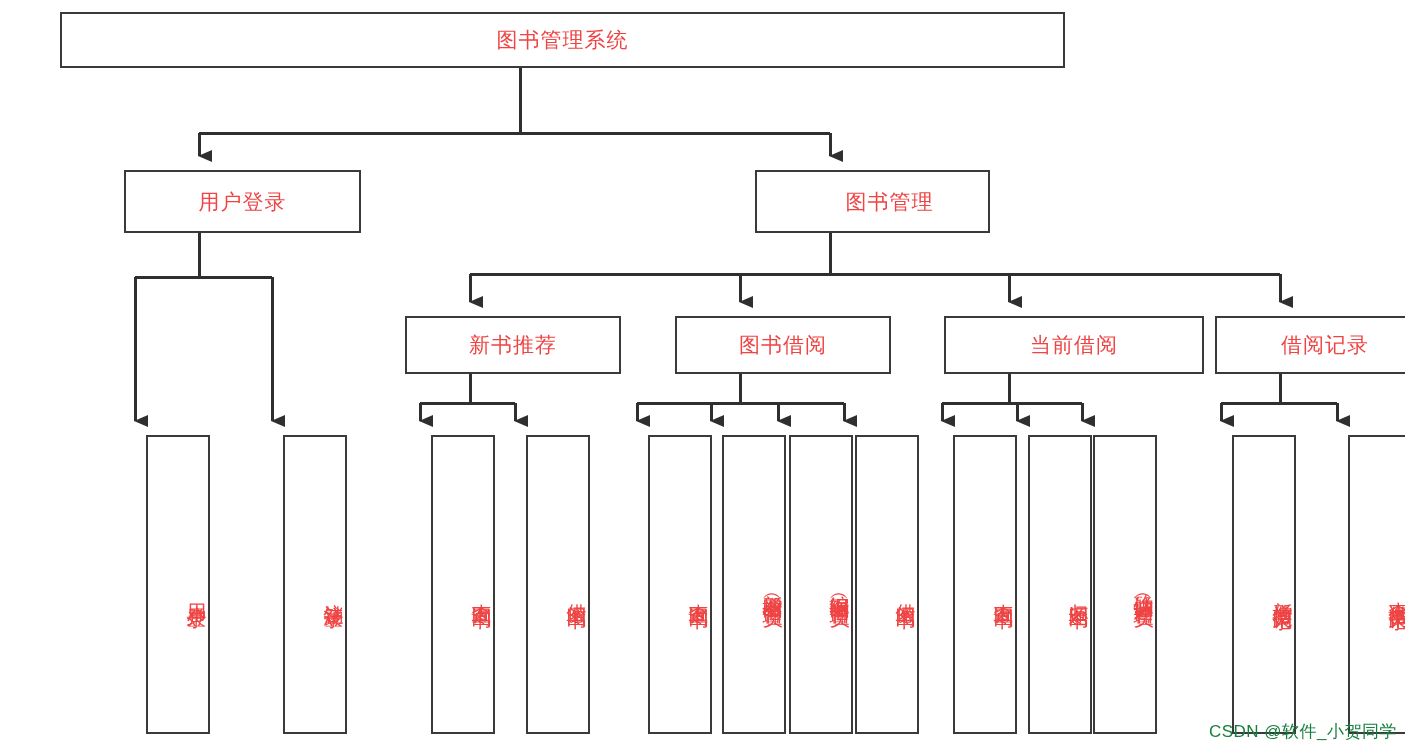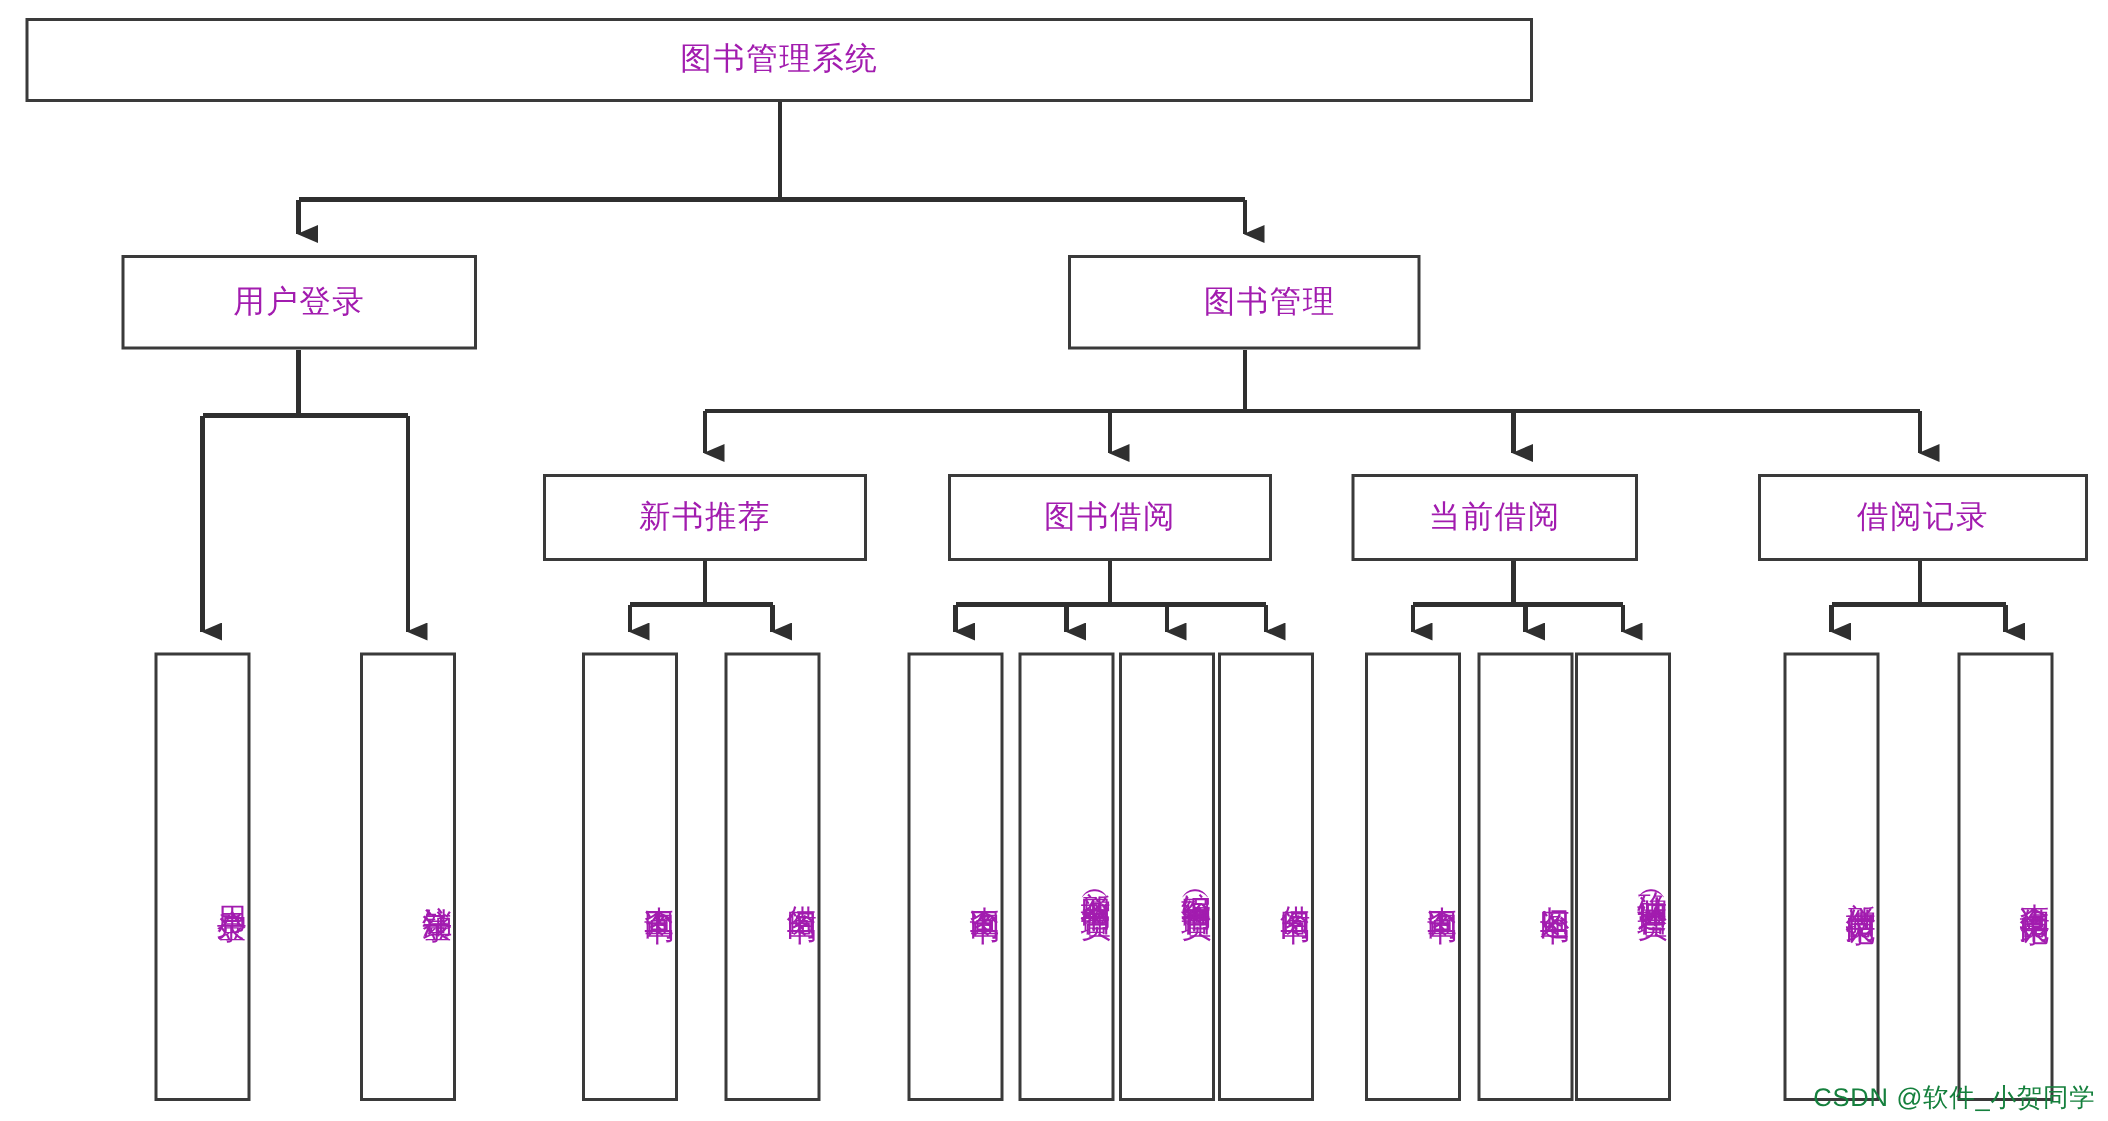--- a/index.html
+++ b/index.html
@@ -26,21 +26,22 @@
     pointer-events: none;
   }
   .node {
     position: absolute;
     box-sizing: border-box;
     border: 2px solid #3a3a3a;
     background: #ffffff;
     display: flex;
     align-items: center;
     justify-content: center;
-    color: #a21caf;
+    color: #ef4444;
+    margin-left: 43px;
   }
   .node.h {
     font-size: 21px;
     letter-spacing: 1px;
     line-height: 1.2;
   }
   .node.v {
     writing-mode: vertical-rl;
     text-orientation: upright;
     align-items: flex-start;
@@ -119,21 +120,21 @@
     </g>
   </svg>
 
   <div class="node h" style="left:17px; top:12px; width:1005px; height:56px;">图书管理系统</div>
 
   <div class="node h" style="left:81px; top:170px; width:237px; height:63px;">用户登录</div>
   <div class="node h" style="left:712px; top:170px; width:235px; height:63px;padding-left:34px;">图书管理</div>
 
   <div class="node h" style="left:632px; top:316px; width:216px; height:58px;">图书借阅</div>
   <div class="node h" style="left:362px; top:316px; width:216px; height:58px;">新书推荐</div>
-  <div class="node h" style="left:901px; top:316px; width:191px; height:58px;">当前借阅</div>
+  <div class="node h" style="left:901px; top:316px; width:260px; height:58px;">当前借阅</div>
   <div class="node h" style="left:1172px; top:316px; width:220px; height:58px;">借阅记录</div>
 
   <div class="node v" style="left:103px; top:435px; width:64px; height:299px;">用户登录</div>
   <div class="node v" style="left:240px; top:435px; width:64px; height:299px;">注销登录</div>
 
   <div class="node v" style="left:388px; top:435px; width:64px; height:299px;">查询图书</div>
   <div class="node v" style="left:483px; top:435px; width:64px; height:299px;">借阅图书</div>
 
   <div class="node v" style="left:605px; top:435px; width:64px; height:299px;">查询图书</div>
   <div class="node v tall" style="left:679px; top:435px; width:64px; height:299px;">新增图书（管理员）</div>

